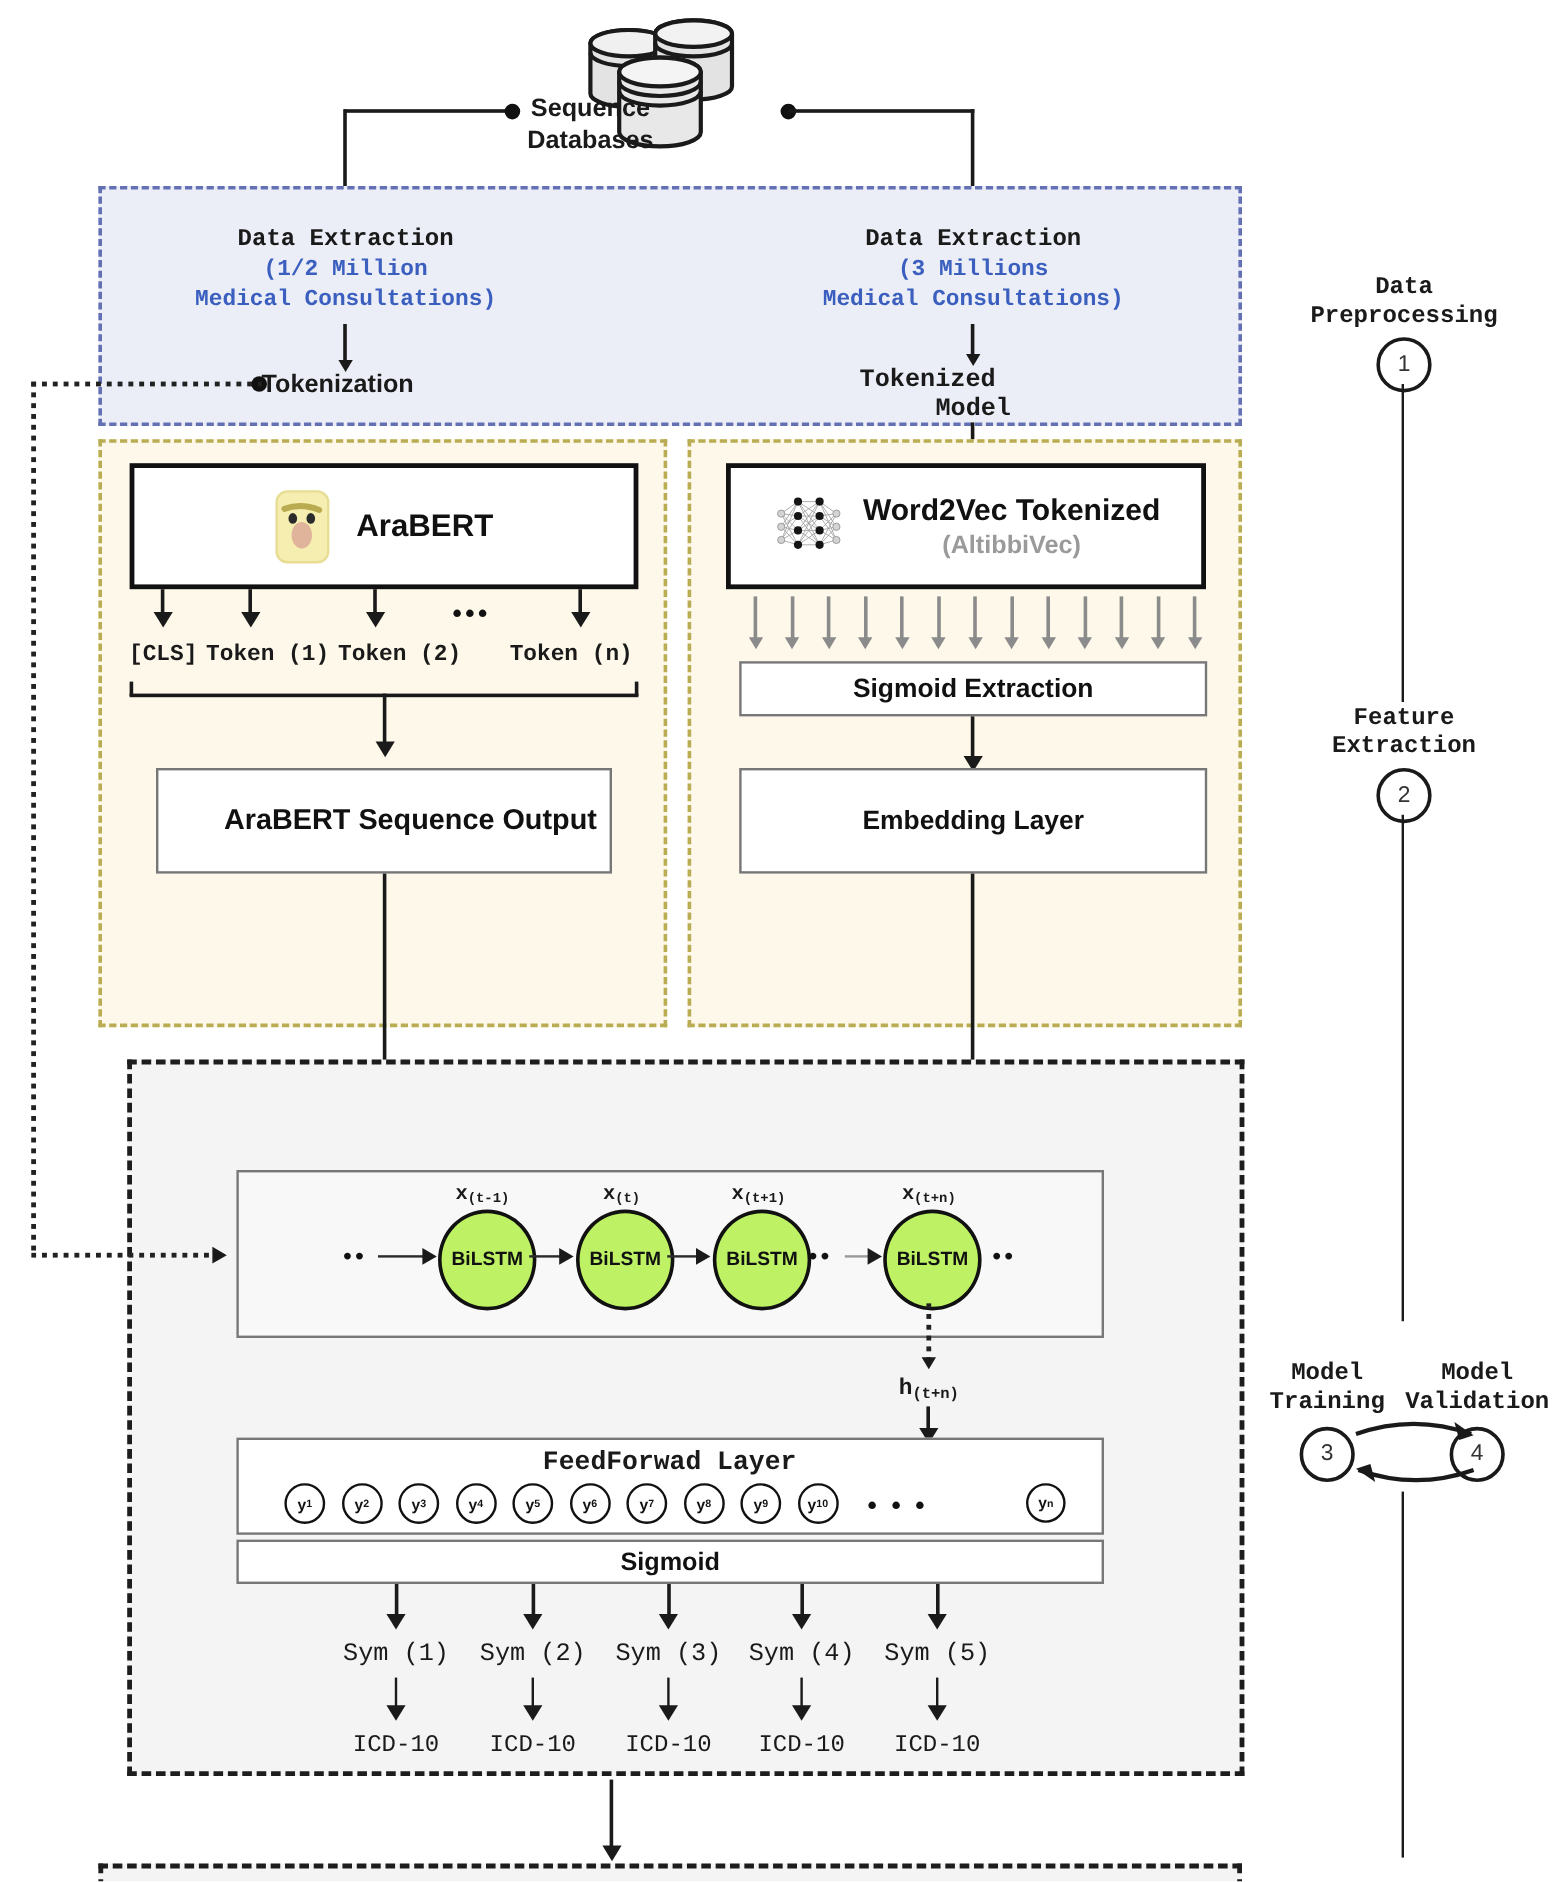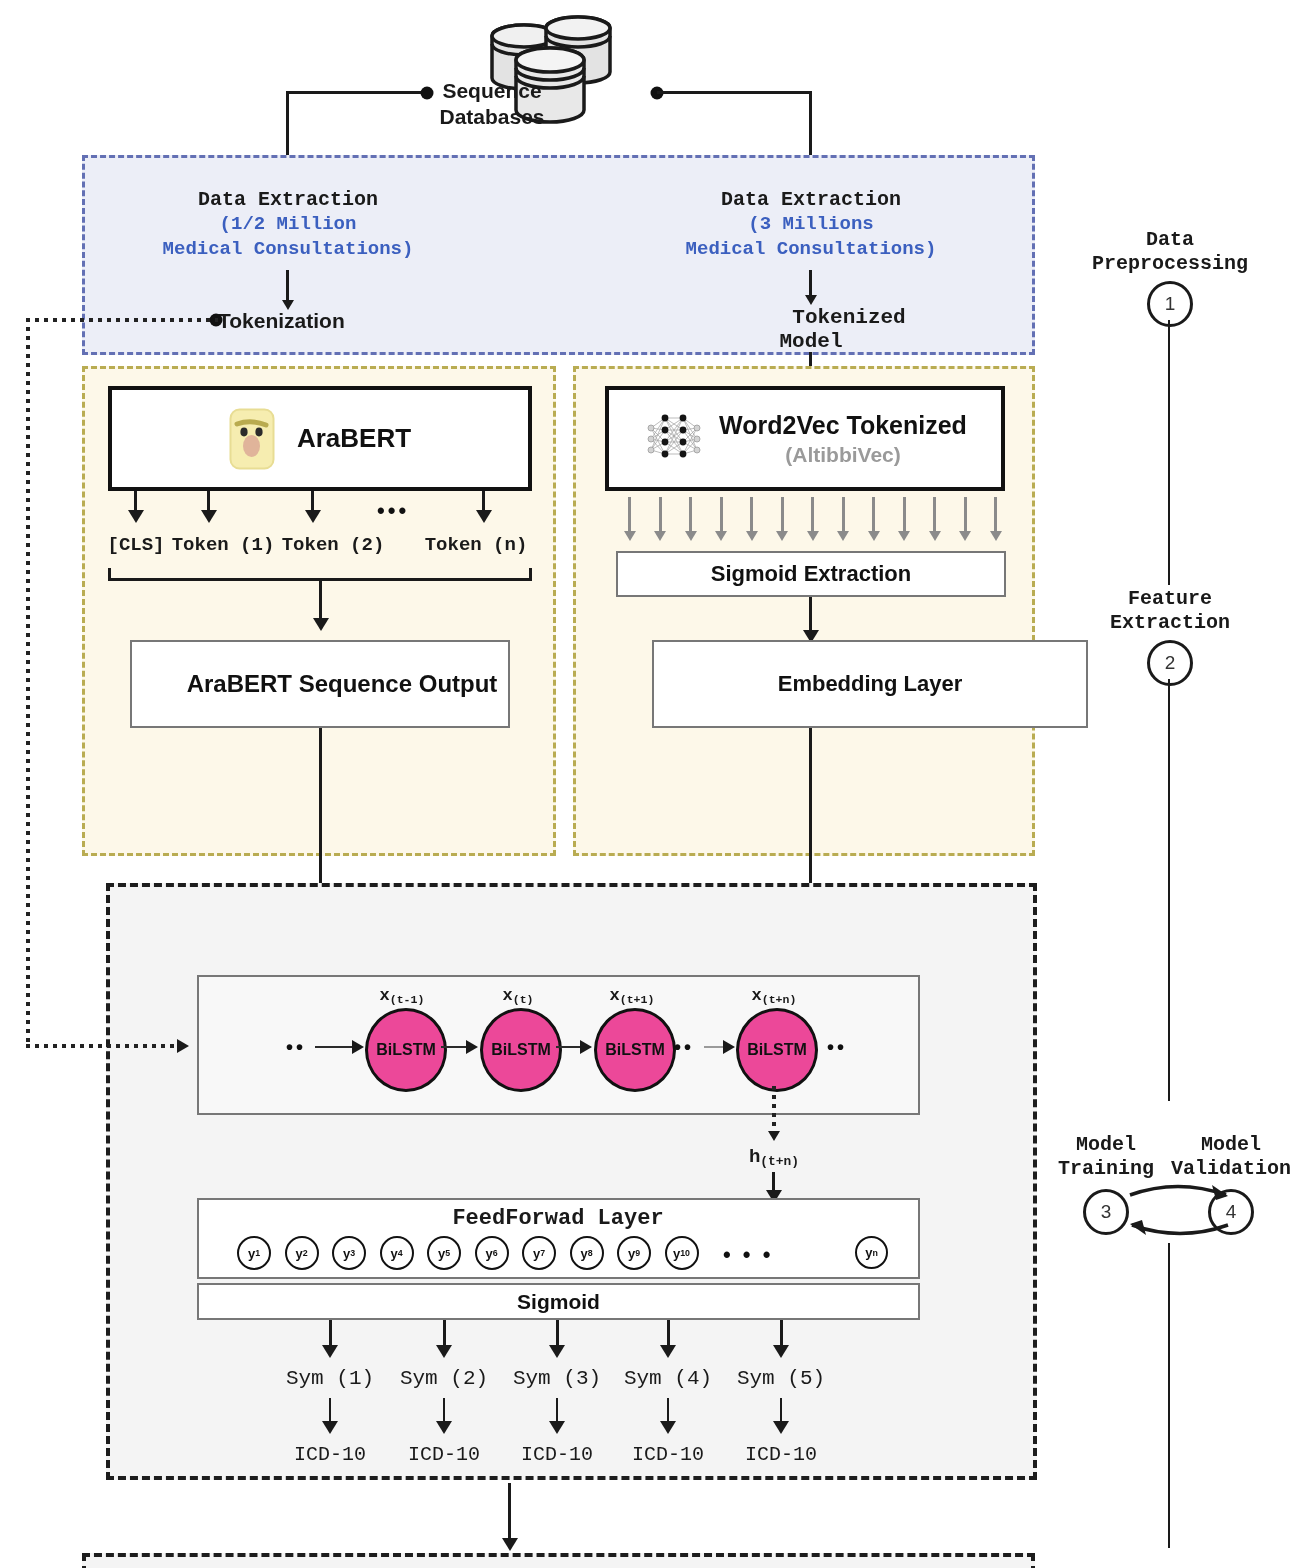--- a/index.html
+++ b/index.html
@@ -28,21 +28,21 @@
   .vline-thin{position:absolute;background:#2b2b2b;width:2px;}
   .hline-thin{position:absolute;background:#2b2b2b;height:2px;}
   .arrowhead{position:absolute;width:0;height:0;border-left:8px solid transparent;border-right:8px solid transparent;border-top:13px solid #1a1a1a;transform:translateX(-50%);}
   .arrowhead-sm{position:absolute;width:0;height:0;border-left:6px solid transparent;border-right:6px solid transparent;border-top:10px solid #1a1a1a;transform:translateX(-50%);}
   .arrowhead-gray{position:absolute;width:0;height:0;border-left:6px solid transparent;border-right:6px solid transparent;border-top:10px solid #8b8b8b;transform:translateX(-50%);}
   .arrowhead-right{position:absolute;width:0;height:0;border-top:7px solid transparent;border-bottom:7px solid transparent;border-left:12px solid #1a1a1a;transform:translateY(-50%);}
   .dot{position:absolute;width:13px;height:13px;border-radius:50%;background:#111;transform:translate(-50%,-50%);}
   .dotline-h{position:absolute;height:4px;background-image:linear-gradient(to right,#222 0 4px,transparent 4px 9px);background-size:9px 4px;}
   .dotline-v{position:absolute;width:4px;background-image:linear-gradient(to bottom,#222 0 4px,transparent 4px 9px);background-size:4px 9px;}
   .gray-arrow-stem{position:absolute;width:3px;background:#8b8b8b;}
-  .ellipse{position:absolute;border-radius:50%;border:3px solid #111;background:#ec4899;
+  .ellipse{position:absolute;border-radius:50%;border:3px solid #111;background:#bef264;
         display:flex;align-items:center;justify-content:center;font-weight:bold;color:#111;}
   .ycirc{position:absolute;border-radius:50%;border:2px solid #111;background:#fff;
         display:flex;align-items:center;justify-content:center;font-weight:bold;color:#111;font-size:13px;}
   .stepcirc{position:absolute;width:40px;height:40px;border-radius:50%;border:3px solid #1a1a1a;background:#fff;
         display:flex;align-items:center;justify-content:center;font-size:19px;color:#333;transform:translateX(-50%);}
 
   .sub{font-size:.68em;vertical-align:-0.22em;}
   .ellip{position:absolute;font-weight:bold;color:#111;letter-spacing:3px;}
 </style>
 </head>
@@ -96,21 +96,21 @@
 
   <div class="txt" style="left:218px;top:308px;width:220px;font-size:21px;text-align:left;">Tokenization</div>
   <div class="dot" style="left:216px;top:320px;"></div>
 
   <div class="txt ctr" style="left:811px;top:188px;width:300px;font-size:20px;">Data Extraction</div>
   <div class="txt ctr" style="left:811px;top:213px;width:340px;font-size:19px;color:#3b5fbf;">(3 Millions</div>
   <div class="txt ctr" style="left:811px;top:238px;width:360px;font-size:19px;color:#3b5fbf;">Medical Consultations)</div>
 
   <div class="vline" style="left:809px;top:270px;height:28px;"></div>
   <div class="arrowhead-sm" style="left:811px;top:295px;"></div>
-  <div class="txt ctr" style="left:849px;top:305px;width:220px;font-size:21px;">Tokenized</div>
+  <div class="txt ctr" style="left:773px;top:305px;width:220px;font-size:21px;">Tokenized</div>
   <div class="txt ctr" style="left:811px;top:329px;width:220px;font-size:21px;">Model</div>
 
   <div class="vline" style="left:809px;top:352px;height:32px;"></div>
   <div class="arrowhead" style="left:811px;top:381px;"></div>
 
   <div class="region region-yellow" style="left:82px;top:366px;width:474px;height:490px;"></div>
   <div class="region region-yellow" style="left:573px;top:366px;width:462px;height:490px;"></div>
 
   <div class="box box-heavy" style="left:108px;top:386px;width:424px;height:105px;">
     <svg width="46" height="62" viewBox="0 0 46 62" style="margin-right:22px;">
@@ -210,21 +210,21 @@
       <div class="gray-arrow-stem" style="left: 994px; top: 497px; height: 36px;"></div>
       <div class="arrowhead-gray" style="left: 995.5px; top: 531px;"></div>
     </div>
 
   <div class="box box-thin" style="left:616px;top:551px;width:390px;height:46px;">
     <span class="box-label" style="font-size:22px;">Sigmoid Extraction</span>
   </div>
   <div class="vline" style="left:809px;top:597px;height:36px;"></div>
   <div class="arrowhead" style="left:811px;top:630px;"></div>
 
-  <div class="box box-thin" style="left:616px;top:640px;width:436px;height:88px;margin-left:36px;">
+  <div class="box box-thin" style="left:616px;top:640px;width:390px;height:88px;">
     <span class="box-label" style="font-size:22px;">Embedding Layer</span>
   </div>
   <div class="vline" style="left:809px;top:728px;height:160px;"></div>
   <div class="arrowhead" style="left:811px;top:885px;"></div>
 
   <div class="region region-gray" style="left:106px;top:883px;width:931px;height:597px;"></div>
 
   <div class="box box-thin" style="left:197px;top:975px;width:723px;height:140px;background:#f8f8f8;"></div>
 
   <div class="txt ctr" style="left:402px;top:986px;width:120px;font-size:17px;">x<span class="sub">(t-1)</span></div>

